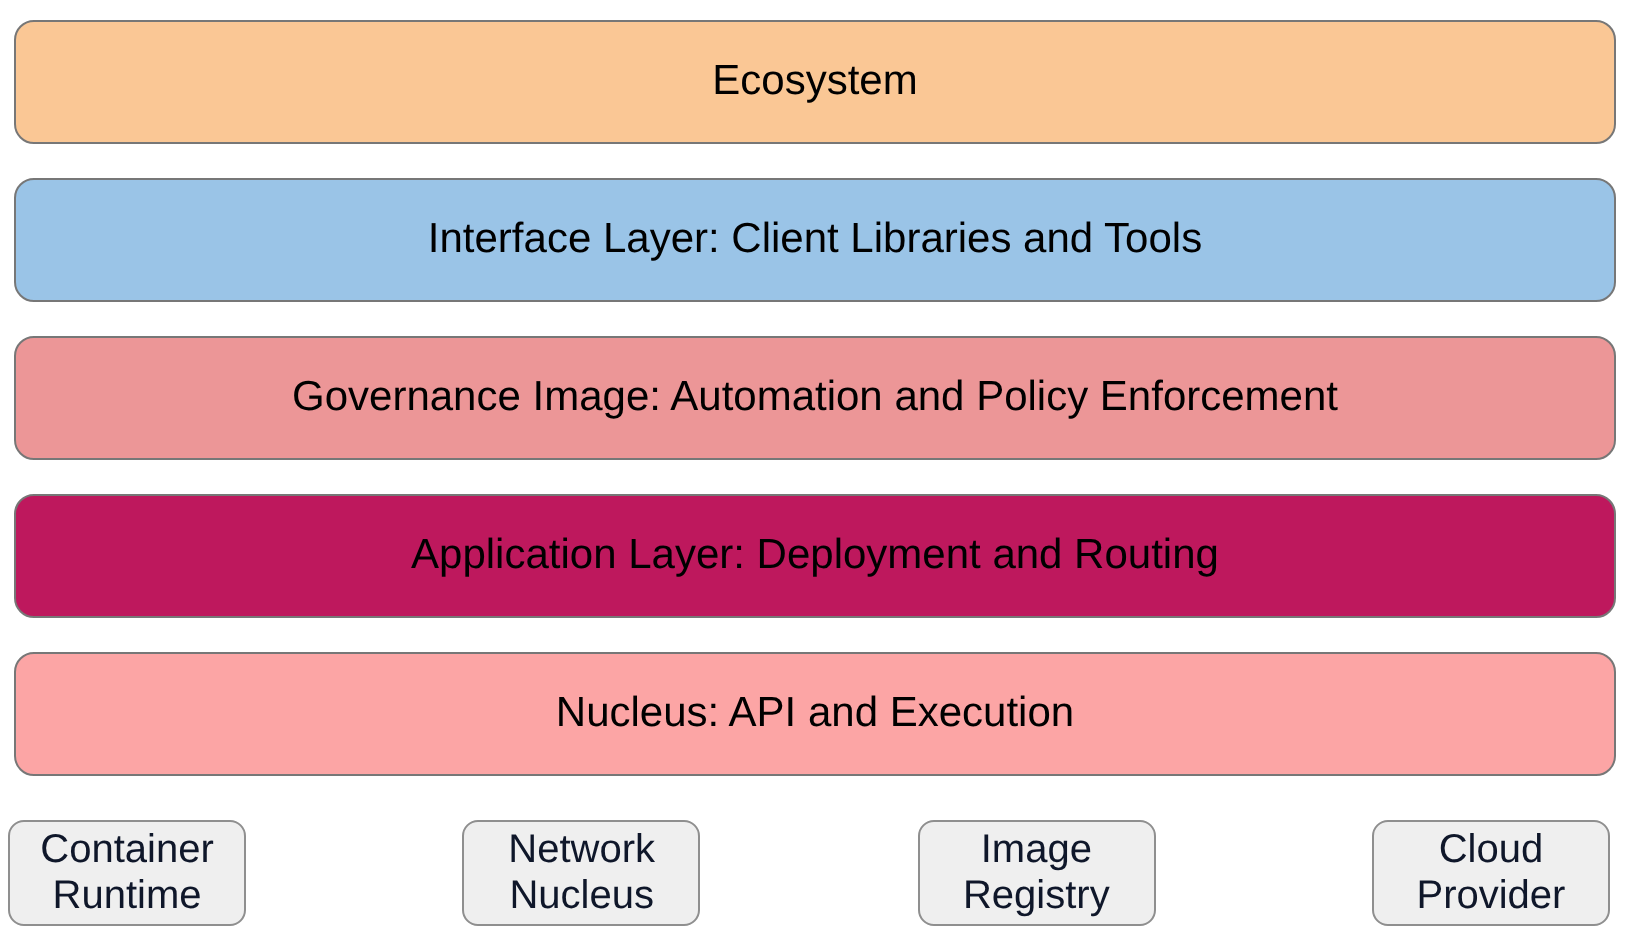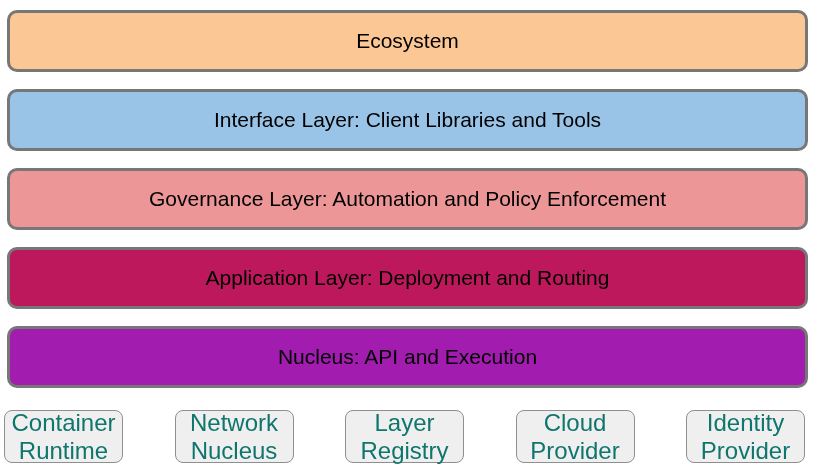--- a/index.html
+++ b/index.html
@@ -20,21 +20,21 @@
     top: 10px;
     left: 7px;
     right: 7px;
     display: flex;
     flex-direction: column;
     gap: 17px;
   }
   .layer {
     box-sizing: border-box;
     height: 62px;
-    border: 3px solid #7f1d1d;
+    border: 1px solid #7f1d1d;
     border-radius: 10px;
     display: flex;
     align-items: center;
     justify-content: center;
   }
   .layer-label {
     font-size: 21px;
     color: #000000;
     white-space: nowrap;
   }
@@ -51,59 +51,56 @@
     width: 119px;
     height: 53px;
     border: 1.5px solid #8f8f8f;
     border-radius: 8px;
     display: flex;
     align-items: center;
     justify-content: center;
     text-align: center;
   }
   .provider-label {
-    font-size: 24px;
+    font-size: 20px;
     line-height: 1.15;
-    color: #0f766e;
+    color: #0f172a;
   }
 </style>
 </head>
 <body>
 
 <div class="canvas">
 
   <div class="layers">
     <div class="layer" style="background-color: rgb(250, 199, 149); border-color: rgb(119, 119, 119);">
       <span class="layer-label">Ecosystem</span>
     </div>
     <div class="layer" style="background-color: rgb(154, 196, 231); border-color: rgb(119, 119, 119);">
       <span class="layer-label">Interface Layer: Client Libraries and Tools</span>
     </div>
     <div class="layer" style="background-color: rgb(236, 150, 151); border-color: rgb(119, 119, 119);">
-      <span class="layer-label">Governance Layer: Automation and Policy Enforcement</span>
+      <span class="layer-label">Governance Image: Automation and Policy Enforcement</span>
     </div>
     <div class="layer" style="background-color: #be185d; border-color: rgb(119, 119, 119);">
       <span class="layer-label">Application Layer: Deployment and Routing</span>
     </div>
-    <div class="layer" style="background-color: #a21caf; border-color: rgb(119, 119, 119);">
+    <div class="layer" style="background-color: #fca5a5; border-color: rgb(119, 119, 119);">
       <span class="layer-label">Nucleus: API and Execution</span>
     </div>
   </div>
 
   <div class="providers">
     <div class="provider" style="background-color: rgb(239, 239, 239); border-color: rgb(143, 143, 143);">
       <span class="provider-label">Container Runtime</span>
     </div>
     <div class="provider" style="background-color: rgb(239, 239, 239); border-color: rgb(143, 143, 143);">
       <span class="provider-label">Network Nucleus</span>
     </div>
     <div class="provider" style="background-color: rgb(239, 239, 239); border-color: rgb(143, 143, 143);">
-      <span class="provider-label">Layer Registry</span>
+      <span class="provider-label">Image Registry</span>
     </div>
     <div class="provider" style="background-color: rgb(239, 239, 239); border-color: rgb(143, 143, 143);">
       <span class="provider-label">Cloud Provider</span>
-    </div>
-    <div class="provider" style="background-color: rgb(239, 239, 239); border-color: rgb(143, 143, 143);">
-      <span class="provider-label">Identity Provider</span>
     </div>
   </div>
 
 </div>
 
 </body></html>

